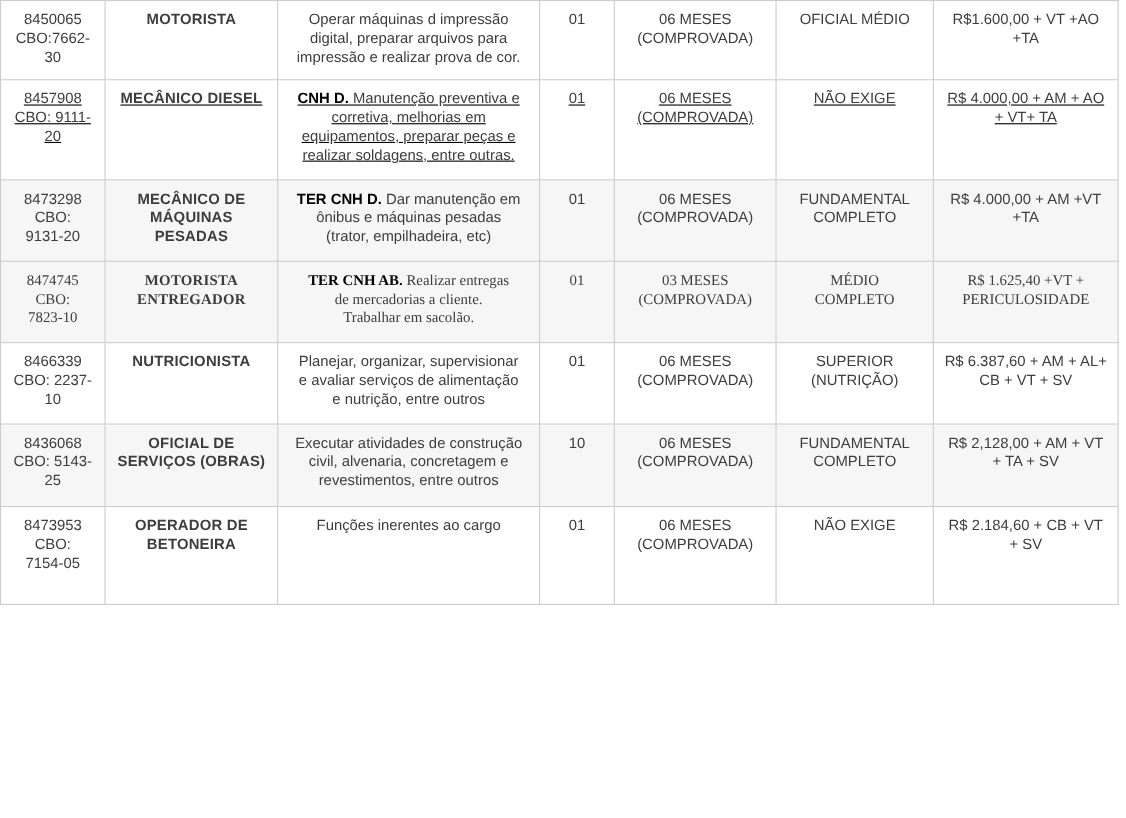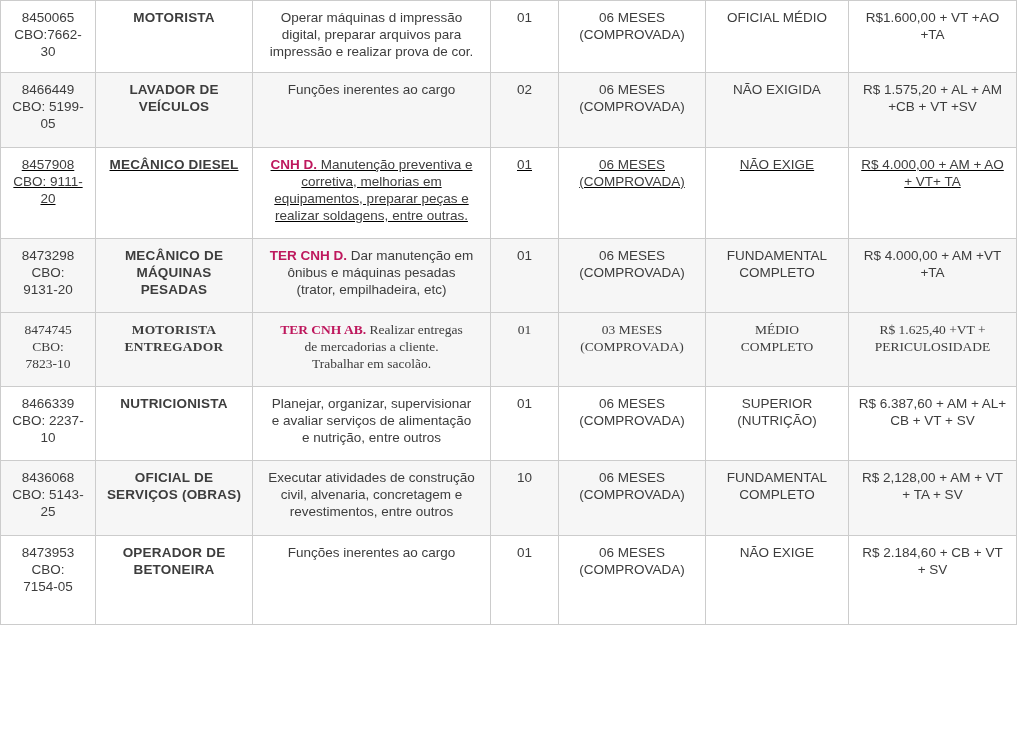--- a/index.html
+++ b/index.html
@@ -27,21 +27,21 @@
     color:#3d3d3d;
     white-space:pre-line;
     overflow:hidden;
     word-wrap:break-word;
   }
   tr.alt td{background:#f6f6f6;}
   tr.norm td{background:#ffffff;}
   td.c-code{font-size:13px;color:#444444;}
   td.c-code.serif{font-family:"Liberation Serif","DejaVu Serif",serif;font-size:13px;}
   td.c-title{font-weight:bold;color:#111111;font-size:14px;letter-spacing:0.2px;}
-  .desc-bold{font-weight:bold;color:#be185d;}
+  .desc-bold{font-weight:bold;color:#000000;}
 </style>
 </head>
 <body>
 
 <div class="page">
   <table class="jobs">
     <colgroup>
       <col style="width:95px">
       <col style="width:157px">
       <col style="width:238px">
@@ -58,34 +58,20 @@
           <td class="c-title">MOTORISTA</td>
           <td class="c-desc"><span>Operar máquinas d impressão
 digital, preparar arquivos para
 impressão e realizar prova de cor.</span></td>
           <td class="c-qty">01</td>
           <td class="c-exp">06 MESES
 (COMPROVADA)</td>
           <td class="c-edu">OFICIAL MÉDIO</td>
           <td class="c-sal">R$1.600,00 + VT +AO
 +TA</td>
-        </tr>
-        <tr class="alt" style="height: 75px;">
-          <td class="c-code">8466449
-CBO: 5199-
-05</td>
-          <td class="c-title">LAVADOR DE
-VEÍCULOS</td>
-          <td class="c-desc"><span>Funções inerentes ao cargo</span></td>
-          <td class="c-qty">02</td>
-          <td class="c-exp">06 MESES
-(COMPROVADA)</td>
-          <td class="c-edu">NÃO EXIGIDA</td>
-          <td class="c-sal">R$ 1.575,20 + AL + AM
-+CB + VT +SV</td>
         </tr>
         <tr class="norm" style="height: 91px; text-decoration: underline;">
           <td class="c-code">8457908
 CBO: 9111-
 20</td>
           <td class="c-title">MECÂNICO DIESEL</td>
           <td class="c-desc"><span class="desc-bold">CNH D.</span><span> Manutenção preventiva e
 corretiva, melhorias em
 equipamentos, preparar peças e
 realizar soldagens, entre outras.</span></td>

